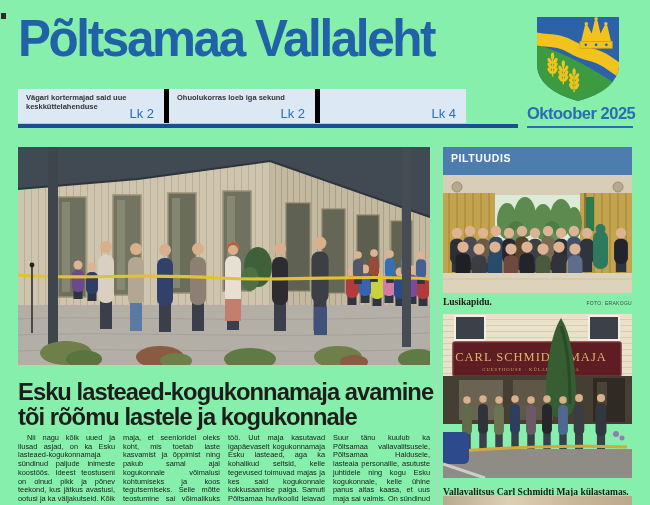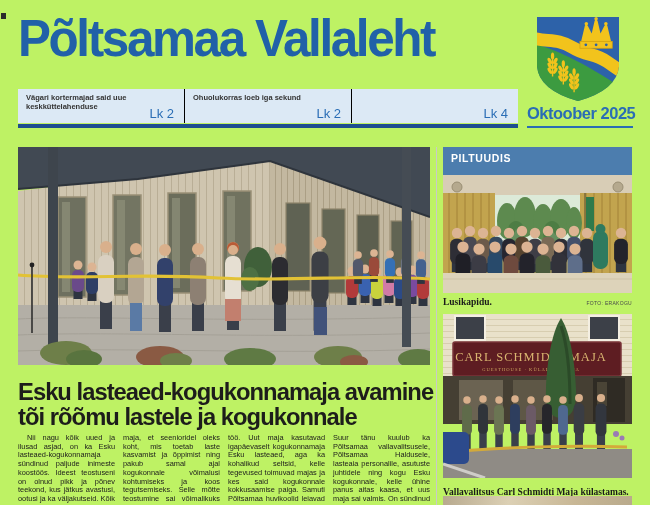--- a/index.html
+++ b/index.html
@@ -1,33 +1,33 @@
 <!DOCTYPE html>
 <html><head>
 <meta charset="utf-8">
 <style>
   html,body{margin:0;padding:0;background:#ffffff;}
-  #page{position:relative;width:650px;height:505px;background:#bef264;overflow:hidden;
+  #page{position:relative;width:650px;height:505px;background:#86efac;overflow:hidden;
         font-family:"Liberation Sans",sans-serif;}
 
   
   .masthead-title{position:absolute;left:18px;top:12px;font-size:52px;font-weight:bold;
     color:#2161a8;letter-spacing:-2.5px;white-space:nowrap;transform:scaleX(0.95);
     transform-origin:left top;line-height:1;}
   .scan-mark{position:absolute;left:1px;top:13px;width:5px;height:6px;background:#2b2b2b;}
 
   .arms{position:absolute;left:527px;top:13px;width:102px;height:90px;}
   .issue-date{position:absolute;left:527px;top:104px;width:106px;font-size:17px;font-weight:bold;
     color:#2a6db5;letter-spacing:-0.5px;white-space:nowrap;transform:scaleX(0.97);transform-origin:left top;}
   .date-rule{position:absolute;left:527px;top:126px;width:106px;height:2px;background:#2a6db5;}
 
   
-  .teaser-bar{position:absolute;left:18px;top:89px;width:500px;height:34px;background:#dce9f5;display:flex;}
+  .teaser-bar{position:absolute;left:18px;top:89px;width:448px;height:34px;background:#dce9f5;display:flex;}
   .teaser{position:relative;flex:1;padding:4px 8px 2px 8px;box-sizing:border-box;}
-  .teaser + .teaser{border-left:1px solid #000000;}
+  .teaser + .teaser{border-left:5px solid #000000;}
   .teaser-text{font-size:7.5px;line-height:9px;font-weight:bold;color:#333;max-width:110px;}
   .teaser-page{position:absolute;right:10px;bottom:2px;font-size:13px;font-weight:normal;color:#2a6db5;}
   .navy-rule{position:absolute;left:18px;top:124px;width:500px;height:4px;background:#1d4e8f;}
 
   
   .main-photo{position:absolute;left:18px;top:147px;width:412px;height:218px;}
   .headline{position:absolute;left:18px;top:379px;color:#1d1d1b;font-weight:bold;
     font-size:24.5px;line-height:25px;letter-spacing:-1px;transform:scaleX(0.97);transform-origin:left top;}
   .headline div{white-space:nowrap;}
   .body-cols{position:absolute;left:18px;top:434px;width:412px;height:71px;overflow:hidden;display:flex;gap:8px;}

